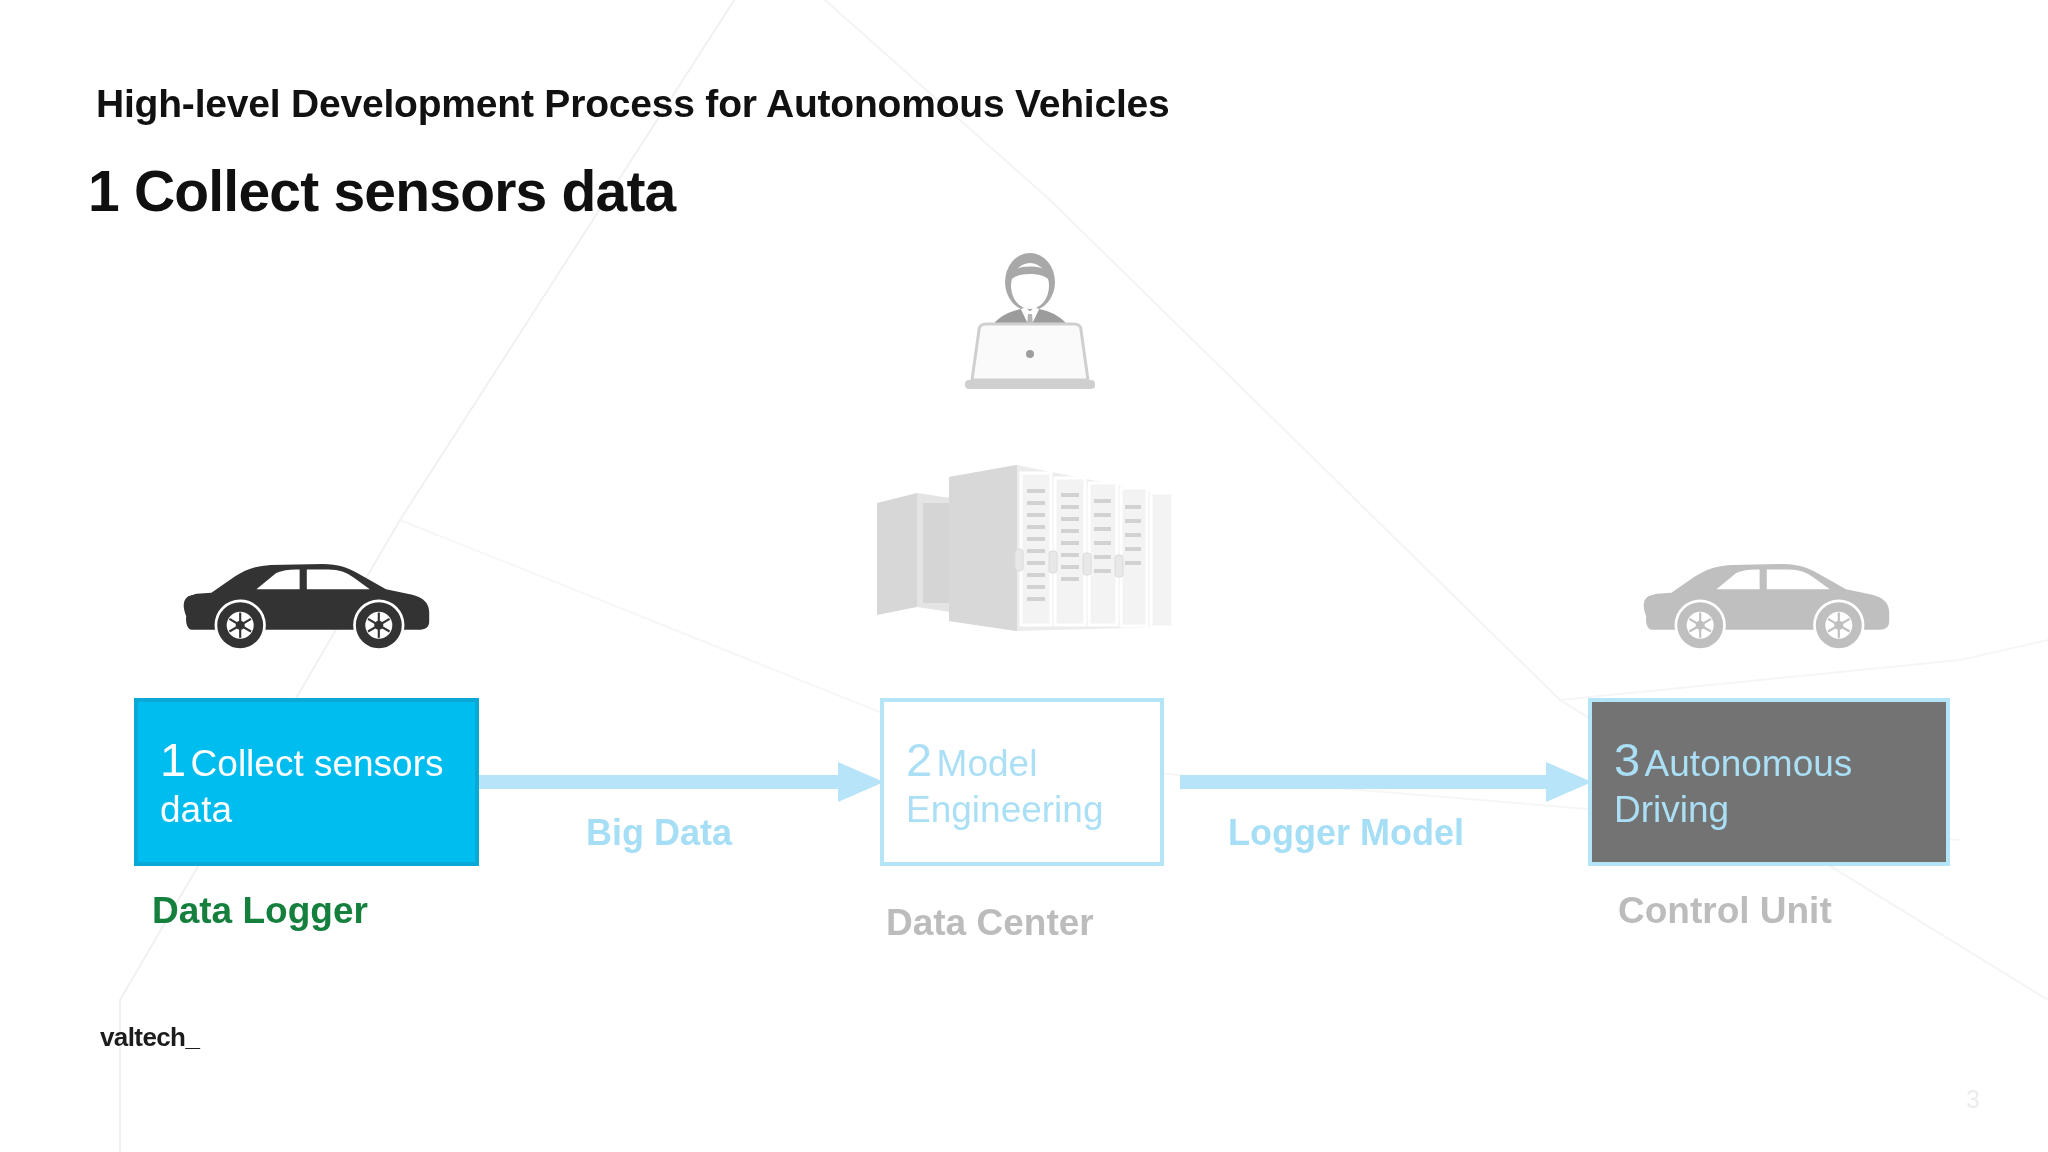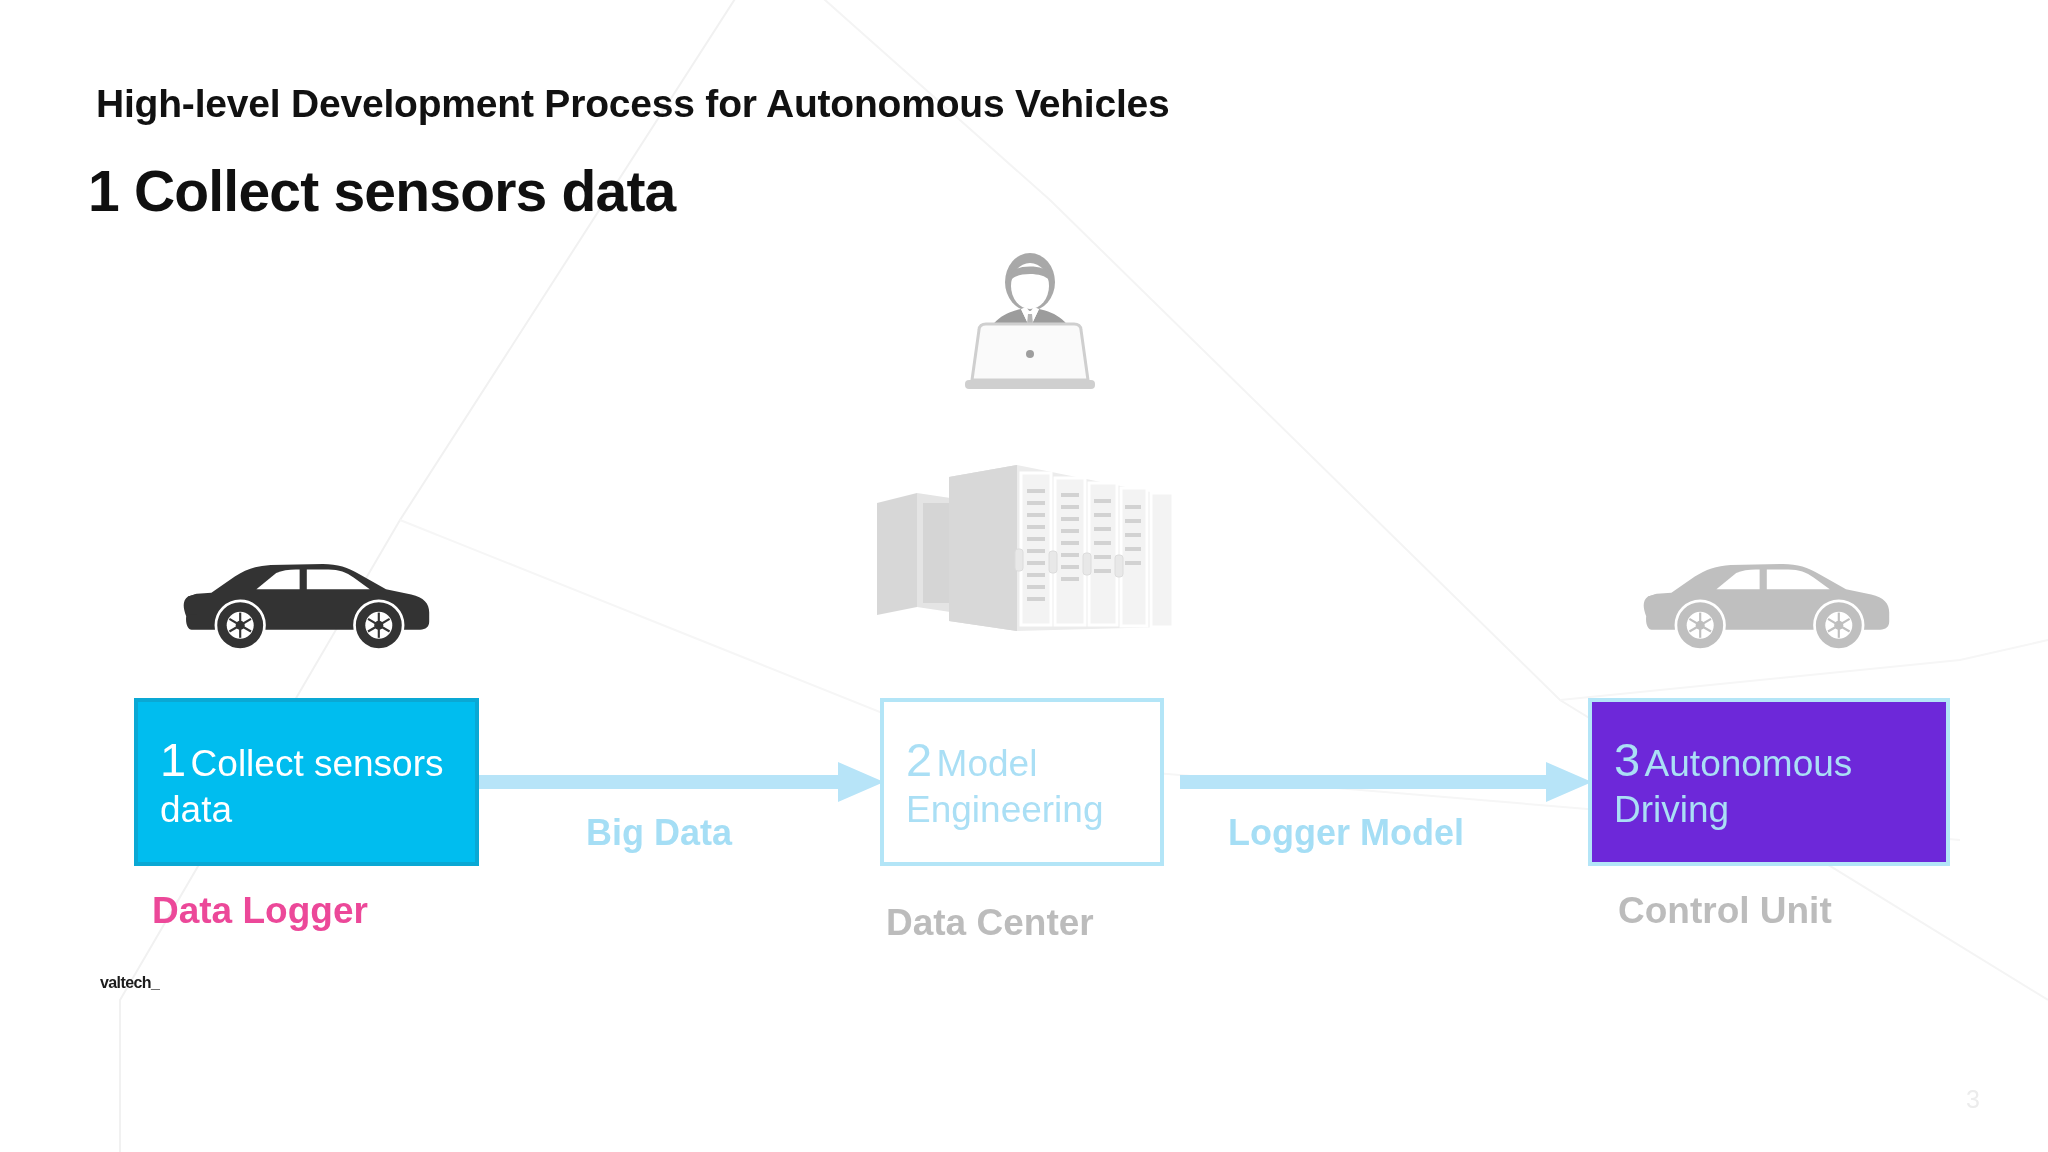--- a/index.html
+++ b/index.html
@@ -93,21 +93,21 @@
   .pbox-2 {
     left: 880px;
     width: 284px;
     background: #ffffff;
     border: 4px solid #b3e5f7;
     color: #aadff5;
   }
   .pbox-3 {
     left: 1588px;
     width: 362px;
-    background: #6d28d9;
+    background: #737373;
     border: 4px solid #b3e5f7;
     color: #aadff5;
   }
 
   
   .arrow {
     position: absolute;
     top: 762px;
     height: 40px;
   }
@@ -126,30 +126,30 @@
   .flow-label-2 { left: 1228px; top: 812px; }
 
   
   .caption {
     position: absolute;
     top: 890px;
     font-size: 37px;
     font-weight: bold;
     white-space: nowrap;
   }
-  .caption-1 { left: 152px; color: #ec4899; }
+  .caption-1 { left: 152px; color: #15803d; }
   .caption-2 { left: 886px; color: #bcbcbc; margin-top: 12px; }
   .caption-3 { left: 1618px; color: #bcbcbc; }
 
   
   .logo {
     position: absolute;
     left: 100px;
-    top: 974px;
-    font-size: 16px;
+    top: 1022px;
+    font-size: 26px;
     font-weight: bold;
     color: #1c1c1c;
     letter-spacing: -0.6px;
   }
   .page-num {
     position: absolute;
     right: 68px;
     top: 1085px;
     font-size: 25px;
     color: #ececec;

